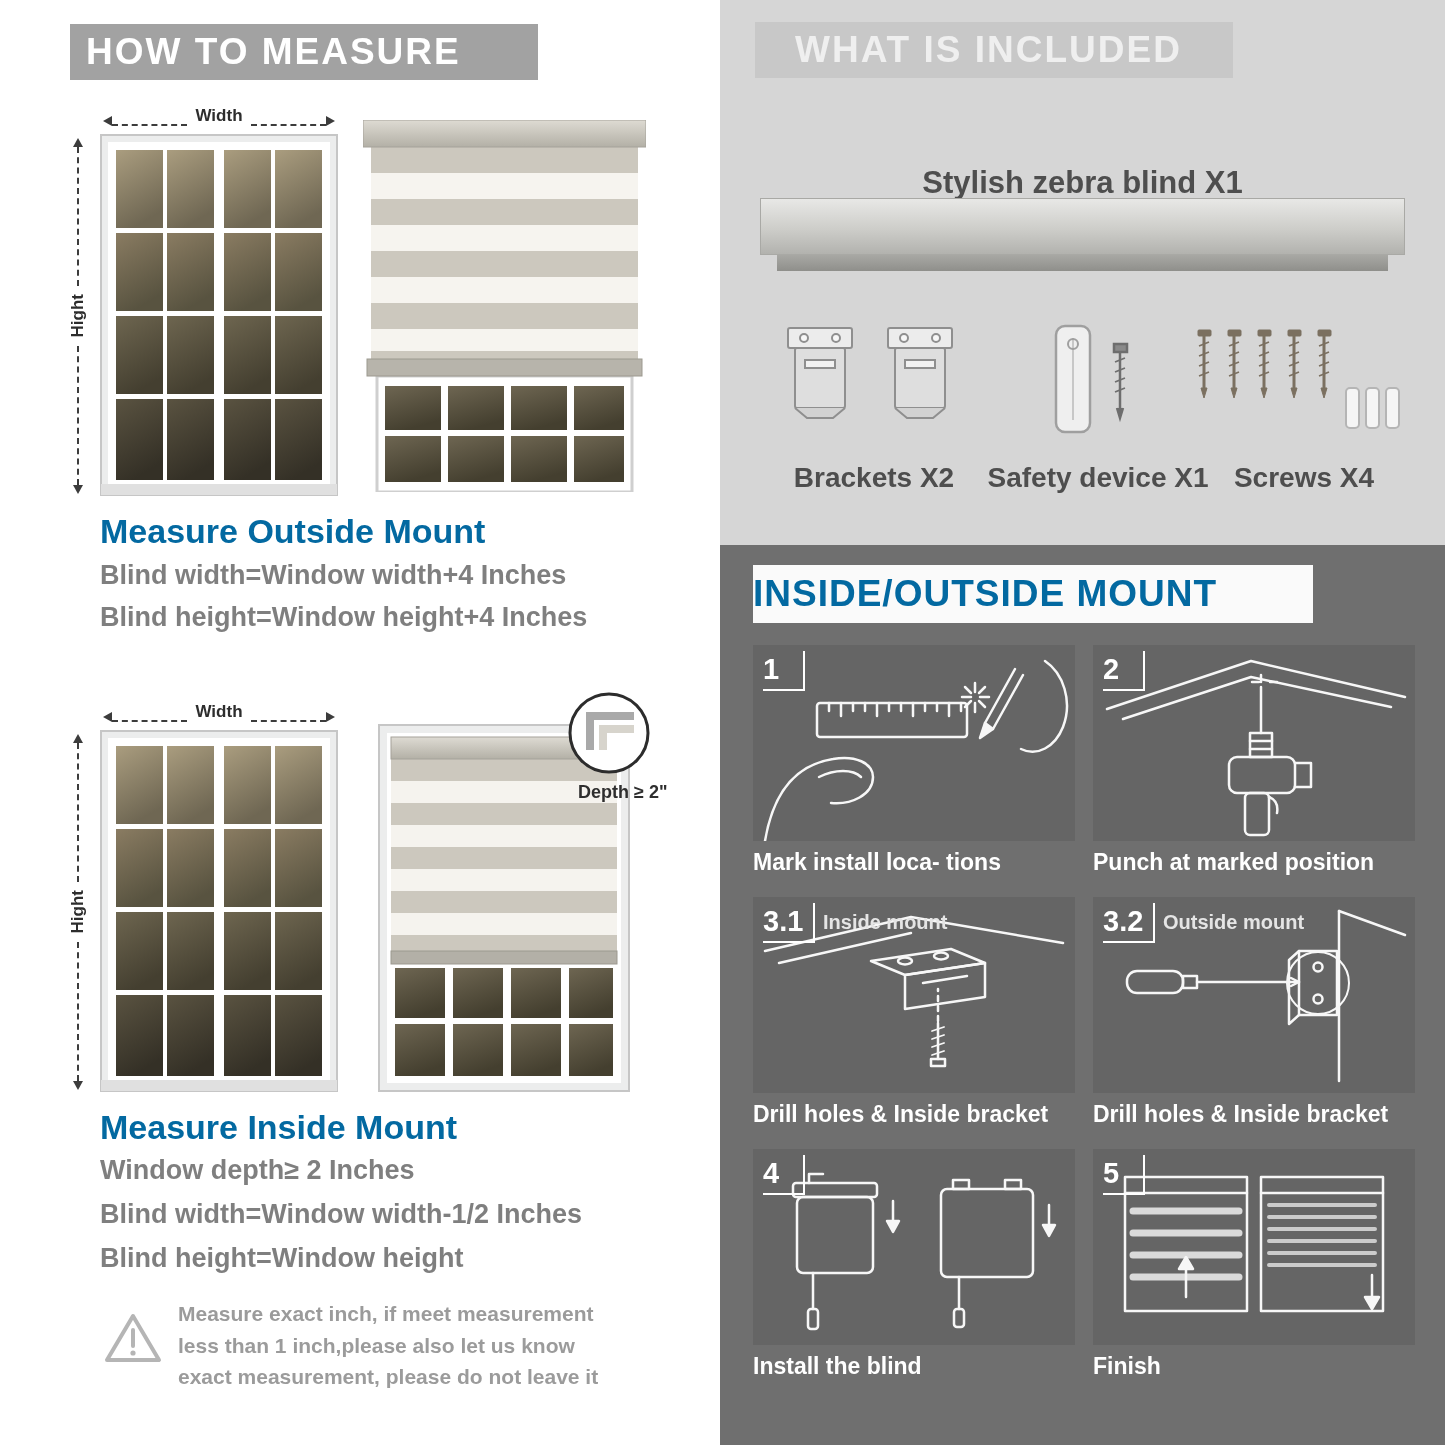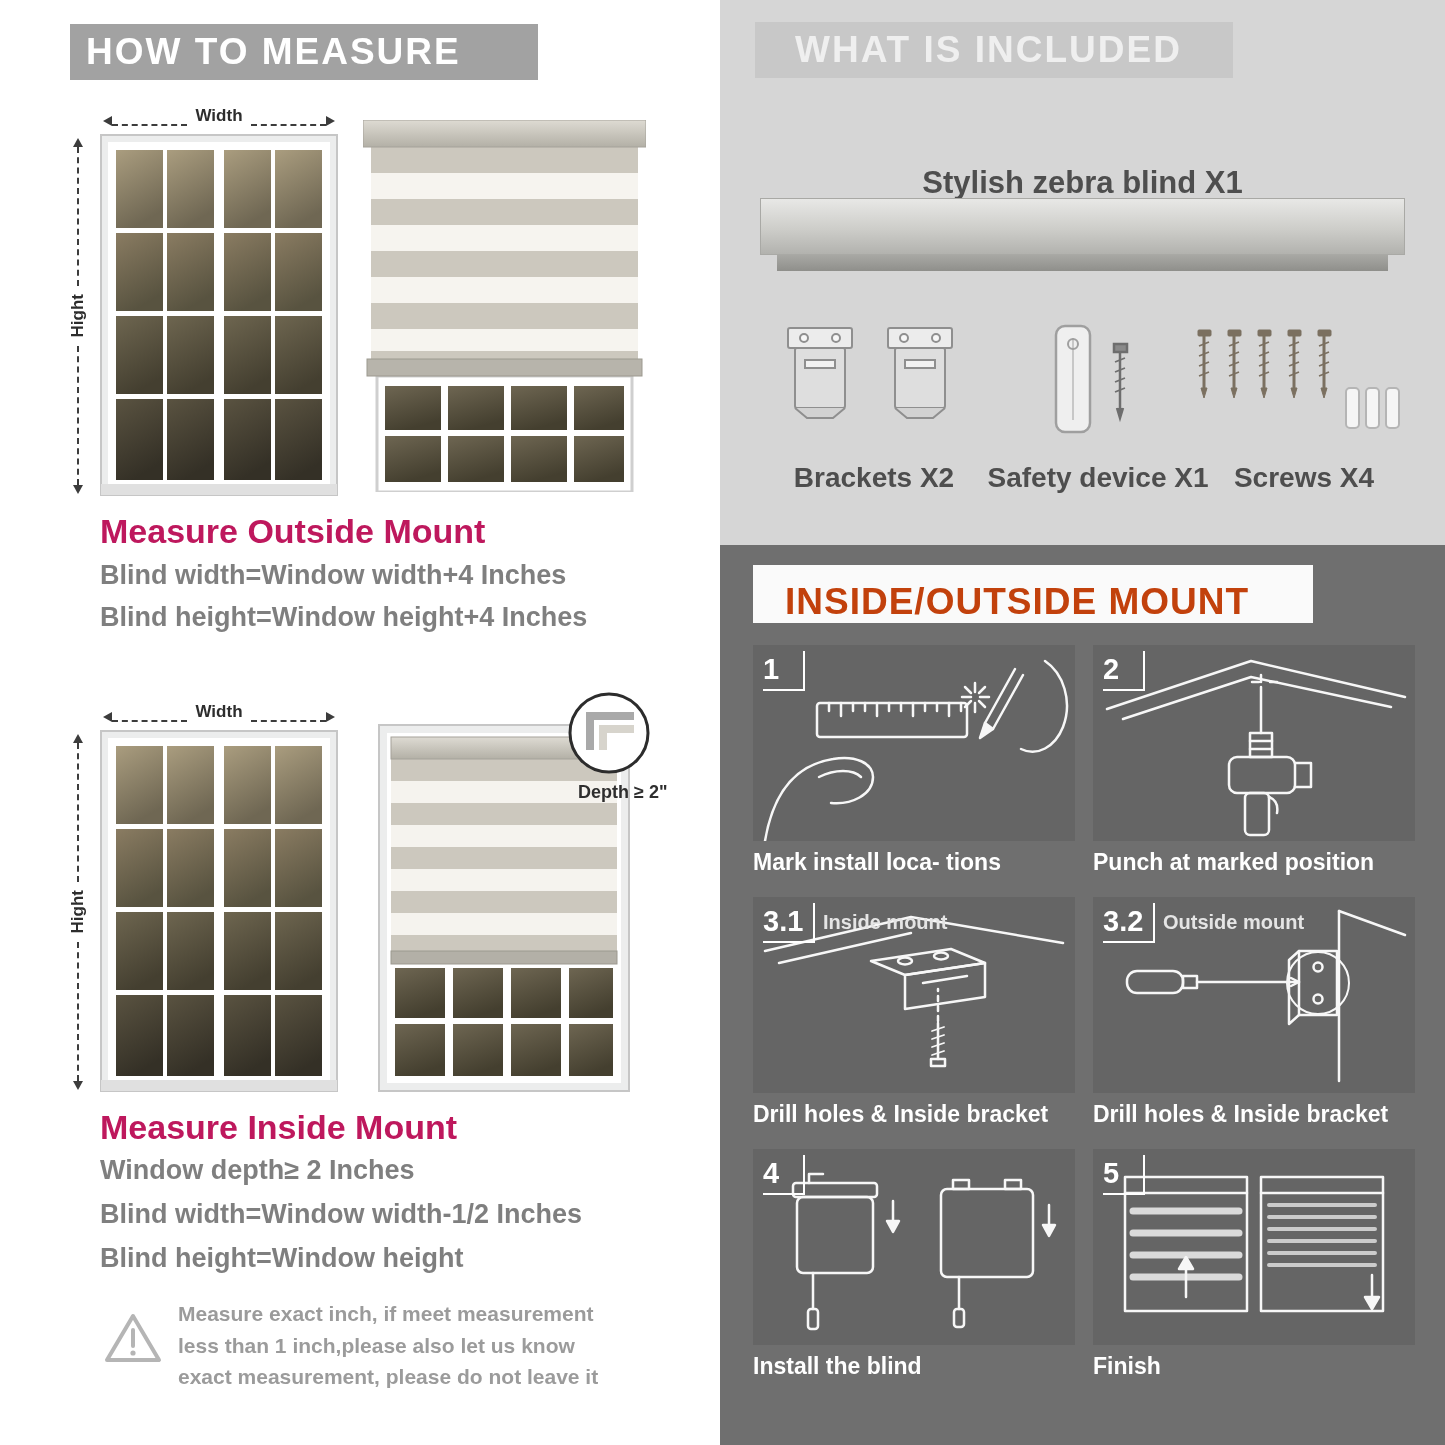--- a/index.html
+++ b/index.html
@@ -19,41 +19,41 @@
   .harrow .ah.r{border-left:9px solid #3c3c3c;}
   .harrow .lbl{font-size:17px;font-weight:bold;color:#2d2d2d;padding:0 8px;white-space:nowrap;}
 
   .varrow{display:flex;flex-direction:column;align-items:center;width:20px;}
   .varrow .dash{flex:1;border-left:2px dashed #3c3c3c;width:0;}
   .varrow .ah{width:0;height:0;border-left:5px solid transparent;border-right:5px solid transparent;}
   .varrow .ah.u{border-bottom:9px solid #3c3c3c;}
   .varrow .ah.d{border-top:9px solid #3c3c3c;}
   .varrow .lbl{writing-mode:vertical-rl;transform:rotate(180deg);font-size:17px;font-weight:bold;color:#2d2d2d;padding:8px 0;}
 
-  .mheading{font-size:34px;font-weight:bold;color:#be185d;}
+  .mheading{font-size:34px;font-weight:bold;color:#0369a1;}
   .mline{font-size:27px;font-weight:bold;color:#7f7f7f;}
   .depth-lbl{font-size:18px;font-weight:bold;color:#2e2e2e;}
   .note-text{font-size:21px;color:#9b9b9b;line-height:1.5;font-weight:bold;}
 
   
   .panel-light{left:720px;top:0;width:725px;height:545px;background:#d6d6d6;}
   .included-bar{left:35px;top:22px;width:478px;height:56px;background:#c8c8c8;color:#efefef;
      font-size:37px;font-weight:bold;letter-spacing:2px;display:flex;align-items:center;
      padding-left:40px;box-sizing:border-box;}
   .blind-label{left:0;top:140px;width:100%;text-align:center;font-size:31px;font-weight:bold;color:#4e4e4e;margin-top:25px;}
   .headrail{left:40px;top:198px;width:645px;height:57px;
      background:linear-gradient(#e8e8e6,#cdcdc9 55%,#b2b2ae);border:1px solid #a9a9a5;box-sizing:border-box;}
   .headrail-lip{left:57px;top:255px;width:611px;height:16px;background:linear-gradient(#a8a8a4,#8f8f8b);}
   .inc-label{font-size:28px;font-weight:bold;color:#4e4e4e;text-align:center;}
 
   
   .panel-dark{left:720px;top:545px;width:725px;height:900px;background:#6f6f6f;}
-  .mount-bar{left:33px;top:20px;width:560px;height:58px;background:#fafafa;color:#c2410c;
-    font-size:37px;font-weight:bold;letter-spacing:1px;display:flex;align-items:flex-end;
-    padding-left:32px;box-sizing:border-box;}
+  .mount-bar{left:33px;top:20px;width:560px;height:58px;background:#fafafa;color:#0369a1;
+    font-size:37px;font-weight:bold;letter-spacing:1px;display:flex;align-items:center;
+    padding-left:0;box-sizing:border-box;}
   .cell{position:absolute;width:322px;height:196px;background:#656565;}
   .cell svg{position:absolute;inset:0;width:100%;height:100%;}
   .badge{position:absolute;top:6px;left:10px;min-width:42px;height:40px;border-right:2px solid #fff;
     border-bottom:2px solid #fff;color:#fff;font-size:29px;font-weight:bold;
     padding:2px 10px 0 0;box-sizing:border-box;z-index:2;}
   .cell-title{position:absolute;top:14px;left:70px;color:#e5e5e5;font-size:20px;font-weight:bold;z-index:2;}
   .caption{position:absolute;width:322px;color:#fff;font-size:23px;font-weight:bold;}
 </style>
 </head>
 <body>

